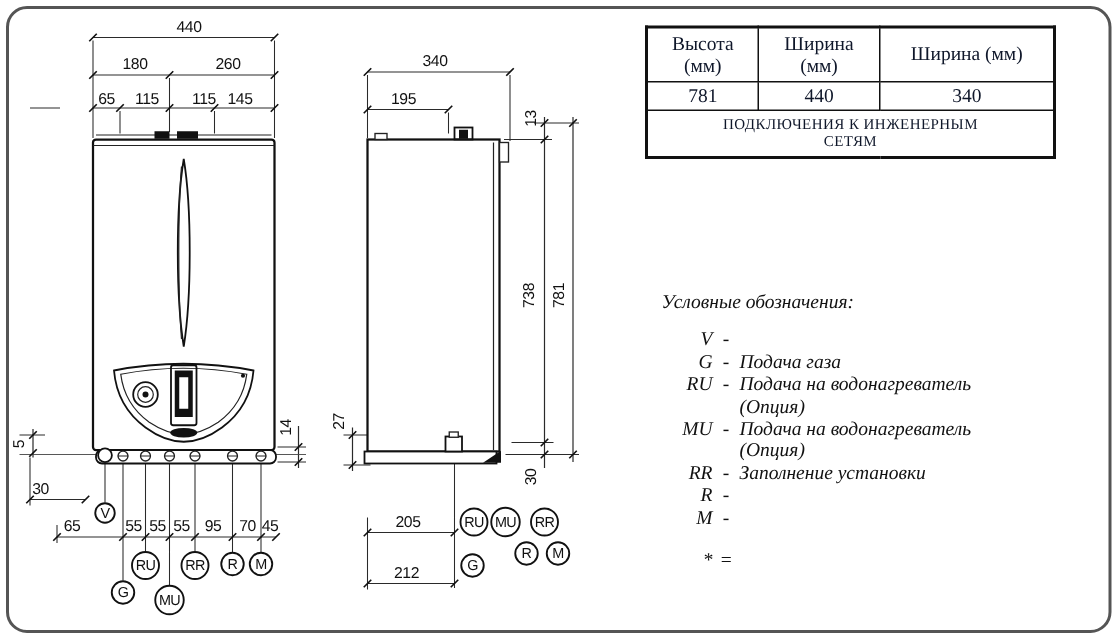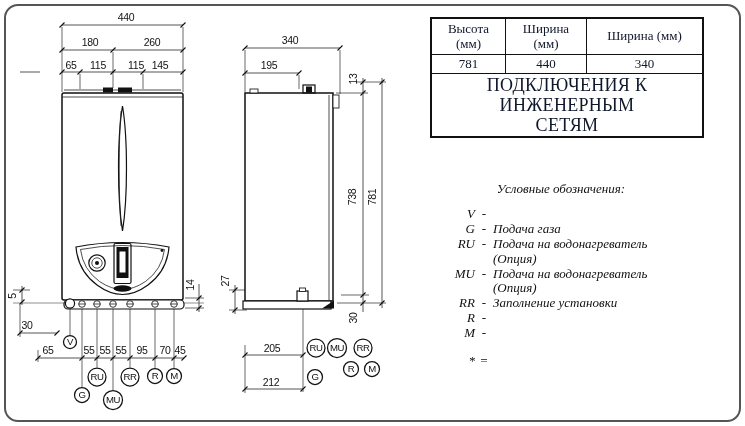--- a/index.html
+++ b/index.html
@@ -23,25 +23,25 @@
   .conn-c{fill:#fff;stroke:#111;stroke-width:1.25;}
   .conntext{font-size:9.6px;fill:#111;letter-spacing:-.4px;text-anchor:middle;}
   
   .spec-table{position:absolute;left:430px;top:17px;width:274px;border-collapse:collapse;
         table-layout:fixed;font-family:"Liberation Serif",serif;color:#0f172a;}
   .spec-table td{border:1.3px solid #111;text-align:center;vertical-align:middle;
         font-size:13px;line-height:1.12;white-space:pre-line;padding:1px 0;}
   .spec-table{border:2px solid #111;}
   .row-head td{height:33px;}
   .row-val td{height:16px;}
-  .row-foot td{height:28px;font-size:18px;letter-spacing:.3px;}
+  .row-foot td{height:28px;font-size:10px;letter-spacing:.3px;}
   
   .legend{position:absolute;left:441px;top:181px;width:240px;color:#111;
         font-family:"Liberation Serif",serif;font-style:italic;}
-  .legend-title{font-size:13px;margin:0 0 10px 0;text-align:center;}
+  .legend-title{font-size:13px;margin:12px 0 10px 0;}
   .legend-row{display:grid;grid-template-columns:34px 14px 1fr;column-gap:2px;
         font-size:13px;line-height:14.5px;margin-bottom:.5px;}
   .legend-sym{text-align:right;}
   .legend-sep{text-align:center;}
   .legend-text{white-space:pre-line;}
   .legend-footnote{margin-top:13px;}
 </style>
 </head>
 <body>
 

